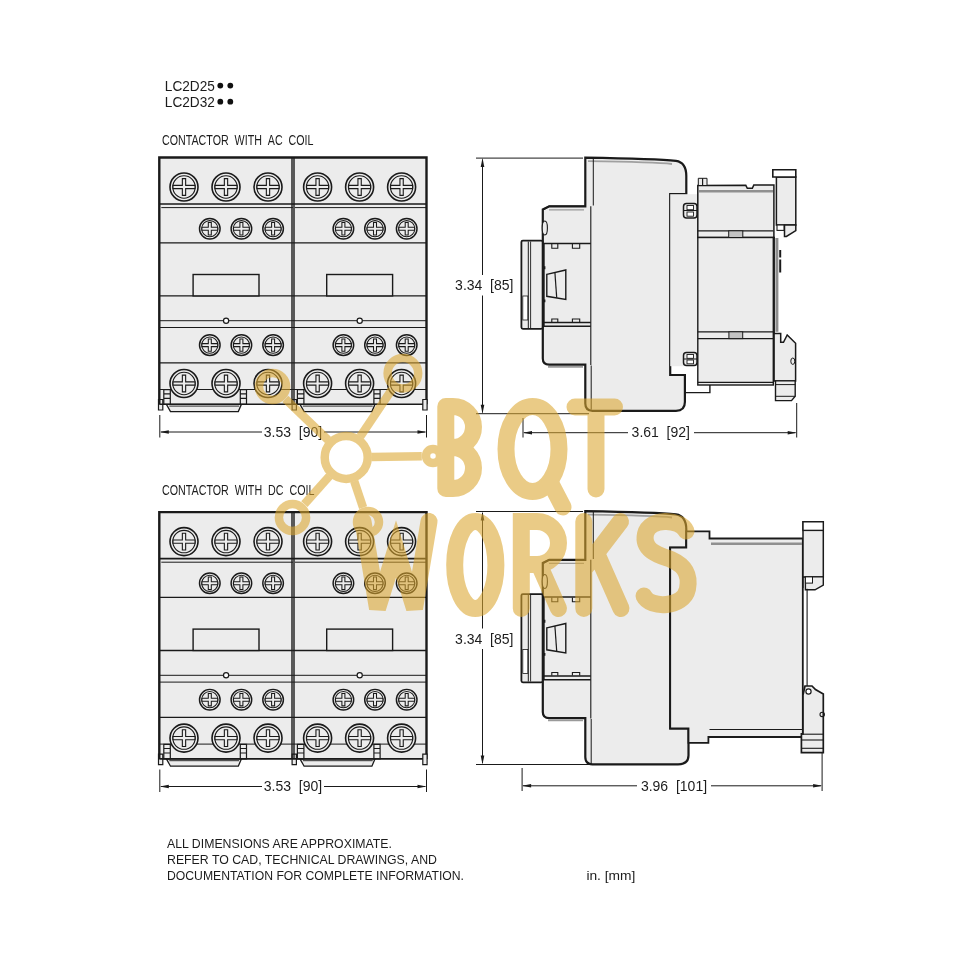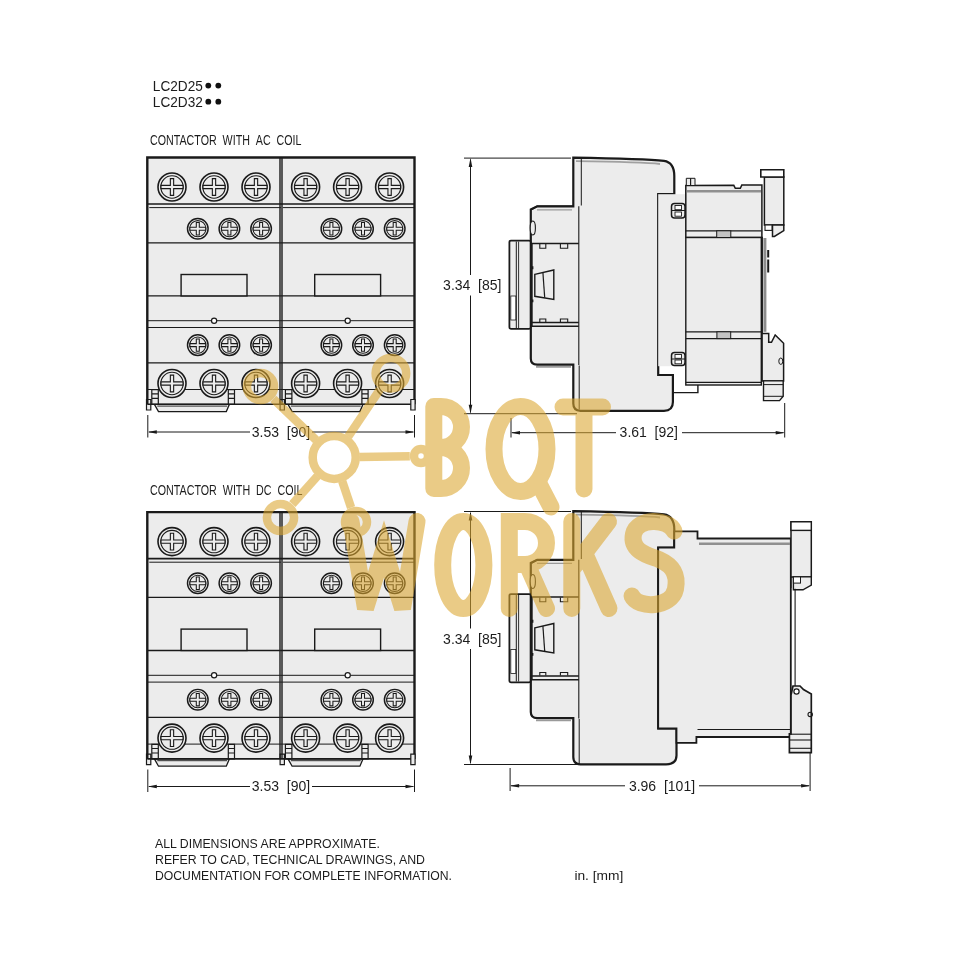--- a/index.html
+++ b/index.html
@@ -1,16 +1,16 @@
 <!DOCTYPE html>
 <html><head>
 <meta charset="utf-8">
 <style>
   html,body{margin:0;padding:0;background:#ffffff;}
-  .page{width:866px;height:960px;position:relative;background:#5eead4;overflow:hidden;}
+  .page{width:866px;height:960px;position:relative;background:#5eead4;overflow:hidden;margin-left:12px;}
   svg{display:block;}
   text{font-family:"Liberation Sans", sans-serif;fill:#1c1c1c;}
 </style>
 </head>
 <body>
 <div class="page">
 <svg width="960" height="960" viewBox="0 0 960 960">
 <defs>
 
   <g id="screwL">

